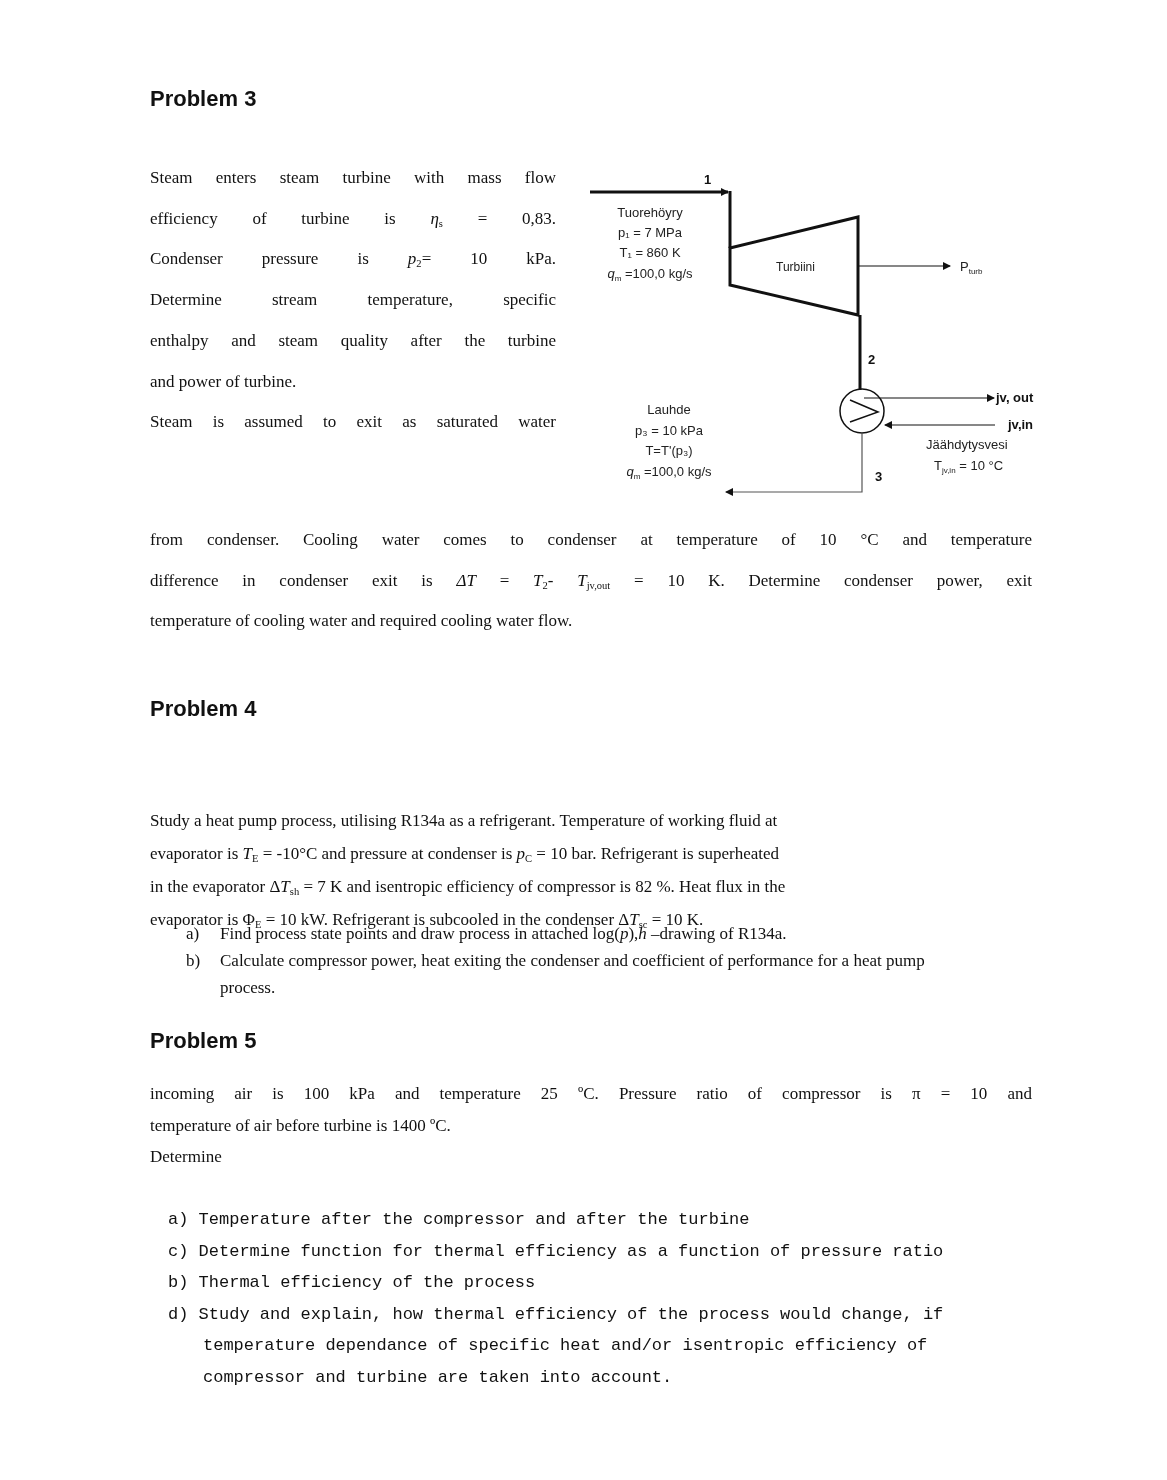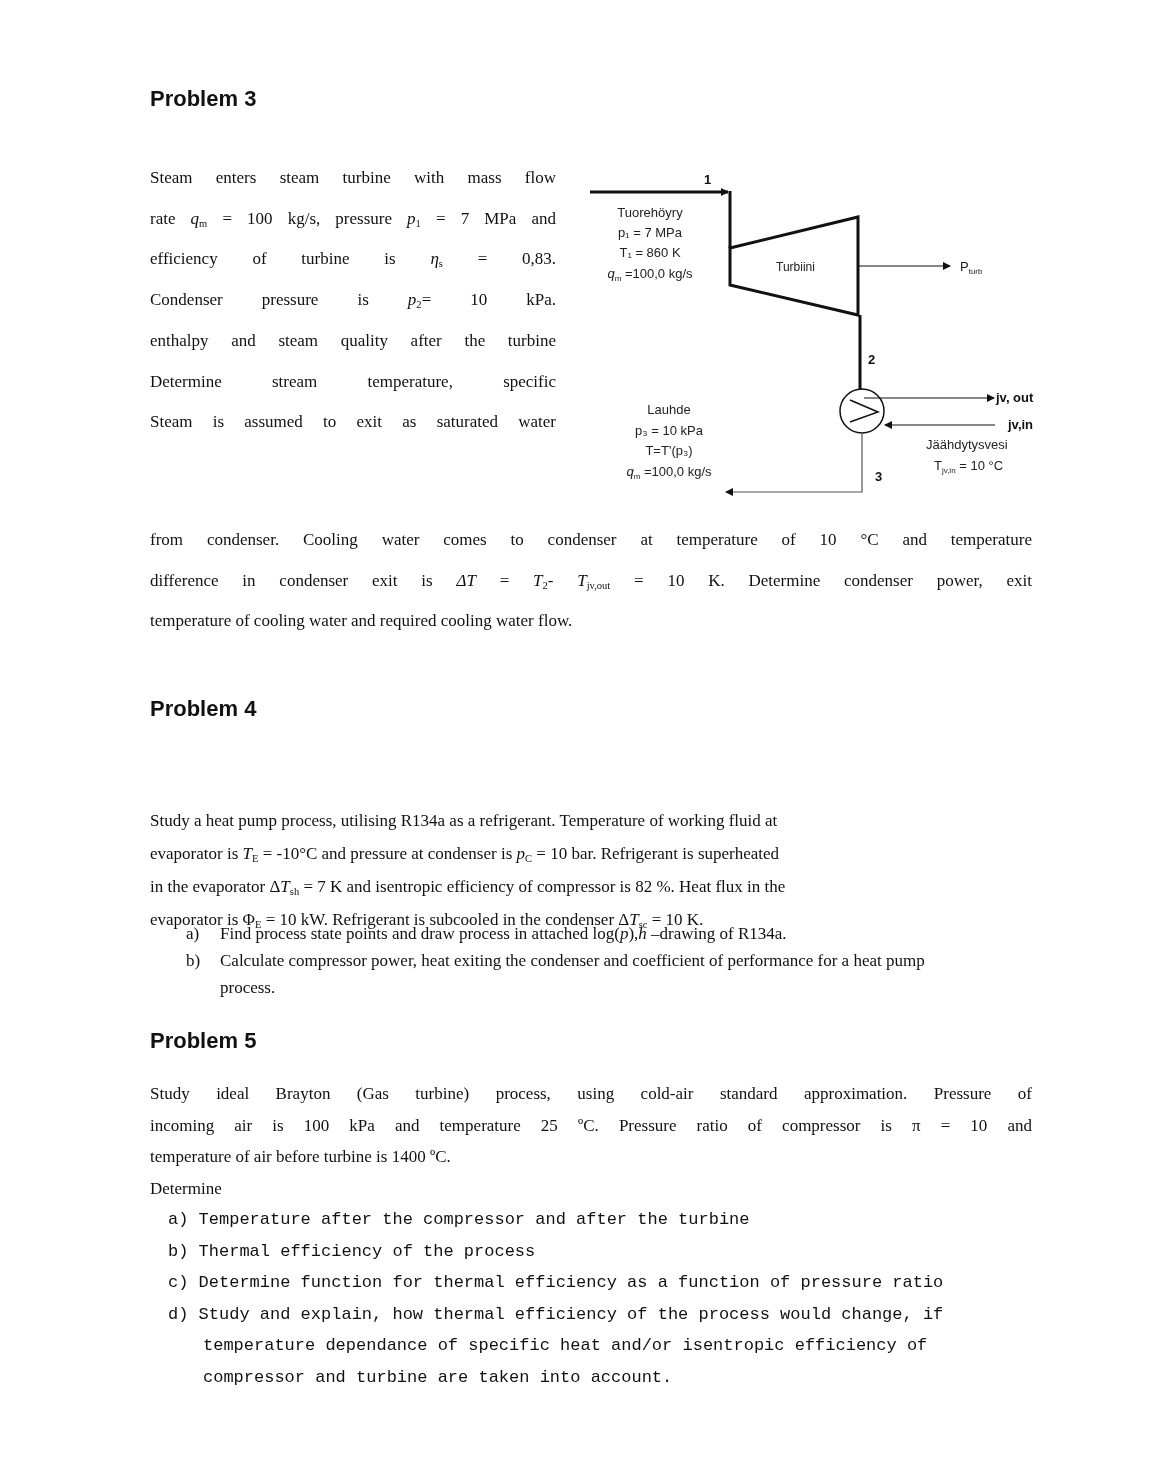--- a/index.html
+++ b/index.html
@@ -25,25 +25,25 @@
   sub { font-size:62%; vertical-align:-3px; line-height:0; }
   svg text { font-family:"Liberation Sans", sans-serif; }
 </style>
 </head>
 <body>
 
 <div class="heading" style="top:86px">Problem 3</div>
 
 <div class="p3-left serif">
   <span class="ln">Steam enters steam turbine with mass flow</span>
-  <span class="ln"><span>rate </span><i>q</i><sub>m</sub><span> = 100 kg/s, pressure </span><i>p</i><sub>1</sub><span> = 7 MPa and</span></span>
   <span class="ln"><span>efficiency</span> <span>of</span> <span>turbine</span> <span>is</span> <span><i>η</i><sub>s</sub><span> = 0,83.</span></span></span>
   <span class="ln"><span>Condenser</span> <span>pressure</span> <span>is</span> <span><i>p</i><sub>2</sub><span>= 10 kPa.</span></span></span>
+  <span class="ln">Determine stream temperature, specific</span>
   <span class="ln">enthalpy and steam quality after the turbine</span>
-  <span class="ln">Determine stream temperature, specific</span>
+  <span class="ln last">and power of turbine.</span>
   <span class="ln">Steam is assumed to exit as saturated water</span>
 </div>
 
 <div class="p3-full serif">
   <span class="ln">from condenser. Cooling water comes to condenser at temperature of 10 °C and temperature</span>
   <span class="ln"><span>difference in condenser exit is </span><i>ΔT</i><span> = </span><i>T</i><sub>2</sub><span>- </span><i>T</i><sub>jv,out</sub><span> = 10 K. Determine condenser power, exit</span></span>
   <span class="ln last">temperature of cooling water and required cooling water flow.</span>
 </div>
 
 <svg style="position:absolute;left:580px;top:160px" width="480" height="340" viewBox="0 0 480 340">
@@ -106,24 +106,23 @@
   </div>
   <div class="item" style="width:740px">
     <span class="lbl">b)</span>
     <span>Calculate compressor power, heat exiting the condenser and coefficient of performance for a heat pump process.</span>
   </div>
 </div>
 
 <div class="heading" style="top:1028px">Problem 5</div>
 
 <div class="p5 serif">
-  <span class="ln j">Study ideal Brayton (Gas turbine) process, using cold-air standard approximation. Pressure of</span>
   <span class="ln j">incoming air is 100 kPa and temperature 25 ºC. Pressure ratio of compressor is π = 10 and</span>
   <span class="ln">temperature of air before turbine is 1400 ºC.</span>
   <span class="ln">Determine</span>
 </div>
 
 <div class="list5 serif">
   <div class="item">a) Temperature after the compressor and after the turbine</div>
+  <div class="item">c) Determine function for thermal efficiency as a function of pressure ratio</div>
   <div class="item">b) Thermal efficiency of the process</div>
-  <div class="item">c) Determine function for thermal efficiency as a function of pressure ratio</div>
   <div class="item" style="width:820px">d) Study and explain, how thermal efficiency of the process would change, if temperature dependance of specific heat and/or isentropic efficiency of compressor and turbine are taken into account.</div>
 </div>
 
 </body></html>

